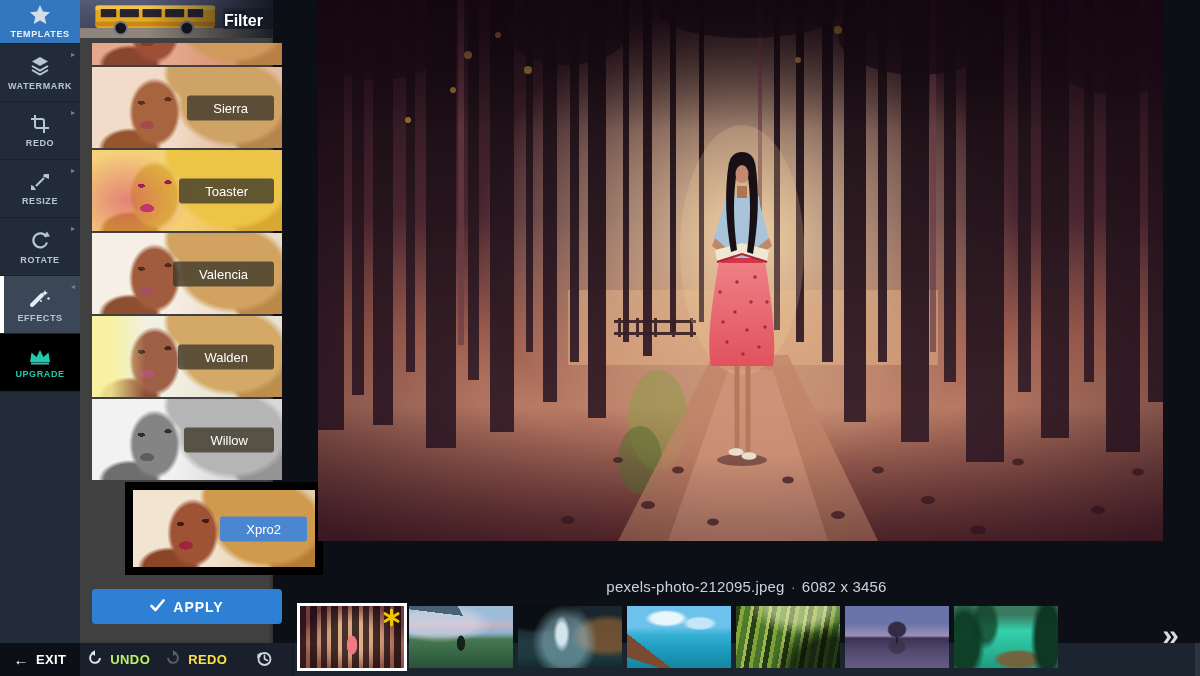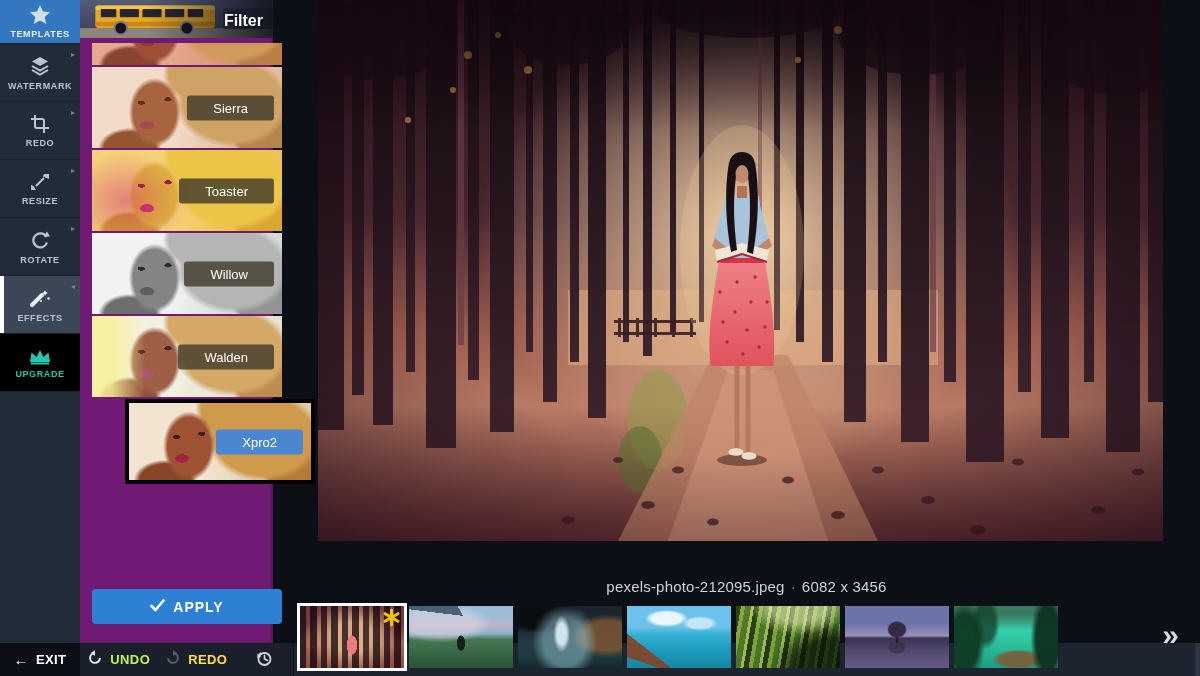--- a/index.html
+++ b/index.html
@@ -13,21 +13,21 @@
              gap:4px;color:#b9c5d3;cursor:pointer;}
   .side-item .lbl{font-size:9px;font-weight:bold;letter-spacing:.6px;}
   .side-item svg{display:block;}
   .it-templates{height:43px;background:#3477c1;color:#eaf2fb;}
   .it-effects{background:#3b4656;}
   .it-effects::before{content:"";position:absolute;left:0;top:0;bottom:0;width:4px;background:#fff;}
   .it-upgrade{background:#000000;color:#22c7ae;}
   .arr{position:absolute;right:5px;top:7px;font-size:8px;color:#76829a;line-height:1;}
 
   
-  .panel{position:absolute;left:80px;top:0;width:193px;height:643px;background:#701a75;
+  .panel{position:absolute;left:80px;top:0;width:193px;height:643px;background:#404040;
          box-shadow:inset -2px 0 3px rgba(0,0,0,.25);}
   .panel-header{position:relative;height:42px;overflow:hidden;}
   .panel-header svg{position:absolute;inset:0;}
   .panel-title{position:absolute;right:10px;top:0;line-height:42px;color:#fff;
                font-size:16px;font-weight:bold;text-shadow:0 1px 3px rgba(0,0,0,.7);}
   .tiles{padding-top:1px;}
   .tile{position:relative;width:190px;height:81px;margin:0 0 2px 12px;overflow:hidden;cursor:pointer;}
   .tile .art{position:absolute;inset:0;
     background:
       radial-gradient(5px 3px at 40% 40%, var(--dark) 0 70%, transparent 71%),
@@ -38,21 +38,21 @@
       radial-gradient(48px 42px at 55% 8%, var(--hair) 0 58%, transparent 70%),
       radial-gradient(80px 62px at 74% 44%, var(--hair) 0 62%, transparent 72%),
       radial-gradient(58px 48px at 94% 78%, var(--hair2) 0 62%, transparent 72%),
       linear-gradient(100deg, var(--bg) 0 45%, var(--bg2) 75%, var(--bg2) 100%);}
   .tile .art::after{content:"";position:absolute;inset:0;background:var(--tint,none);}
   .tile.partial{height:22px;}
   .tile.partial .art{top:auto;bottom:0;height:81px;}
   .tile-label{position:absolute;right:8px;top:50%;transform:translateY(-50%);
               background:rgba(62,58,42,.8);color:#fff;font-size:13px;
               padding:5px 26px;border-radius:3px;}
-  .tile.selected{border:4px solid #000000;width:182px;height:77px;margin-bottom:6px;margin-left:45px;}
+  .tile.selected{border:8px solid #000000;width:182px;height:77px;margin-bottom:6px;margin-left:45px;}
   .tile.selected .tile-label{background:#4a87d0;}
 
   .f-partial{--bg:#e5a88e;--bg2:#d8956f;--hair:#cf9a5c;--hair2:#b97f45;--skin:#9e4f36;--skin2:#8a4530;--lip:#8c3a2e;--dark:#4a2018;}
   .f-sierra{--bg:#f2dcc9;--bg2:#e4bd9e;--hair:#cfa266;--hair2:#b5854b;--skin:#a8643f;--skin2:#96552f;--lip:#a34b4e;--dark:#58301c;}
   .f-toaster{--bg:#f5d27a;--bg2:#eec253;--hair:#ecc547;--hair2:#d9a832;--skin:#e0b83a;--skin2:#cf9c2f;--lip:#c23a6e;--dark:#8e1f46;
              --tint:radial-gradient(90px 70px at 18% 62%, rgba(205,35,115,.45), transparent 70%);}
   .f-valencia{--bg:#f6efe6;--bg2:#eadbc6;--hair:#d2a360;--hair2:#bb8848;--skin:#a05c3c;--skin2:#8e4e31;--lip:#a5505f;--dark:#4f2b1a;}
   .f-walden{--bg:#f2f0e0;--bg2:#e6e2d2;--hair:#d4a968;--hair2:#bd8d4e;--skin:#9f5f46;--skin2:#8e5038;--lip:#b05573;--dark:#3f2a22;
             --tint:linear-gradient(90deg, rgba(248,242,150,.85) 0 10%, rgba(248,242,150,0) 28%);}
   .f-willow{--bg:#f2f2f2;--bg2:#d9d9d9;--hair:#b5b5b5;--hair2:#949494;--skin:#848484;--skin2:#6e6e6e;--lip:#5e5e5e;--dark:#2e2e2e;}
@@ -245,27 +245,31 @@
           <div class="art"></div>
         </div>
       <div class="tile f-sierra">
         <div class="art"></div>
         <span class="tile-label">Sierra</span>
       </div>
       <div class="tile f-toaster">
         <div class="art"></div>
         <span class="tile-label">Toaster</span>
       </div>
-      <div class="tile f-willow">
+      <div class="tile f-valencia">
         <div class="art"></div>
-        <span class="tile-label">Willow</span>
+        <span class="tile-label">Valencia</span>
       </div>
       <div class="tile f-walden">
         <div class="art"></div>
         <span class="tile-label">Walden</span>
+      </div>
+      <div class="tile f-willow">
+        <div class="art"></div>
+        <span class="tile-label">Willow</span>
       </div>
       <div class="tile f-xpro2 selected">
         <div class="art"></div>
         <span class="tile-label">Xpro2</span>
       </div>
     </div>
 
     <button class="apply-btn">
       <span>
         <svg width="15" height="13" viewBox="0 0 15 13">

